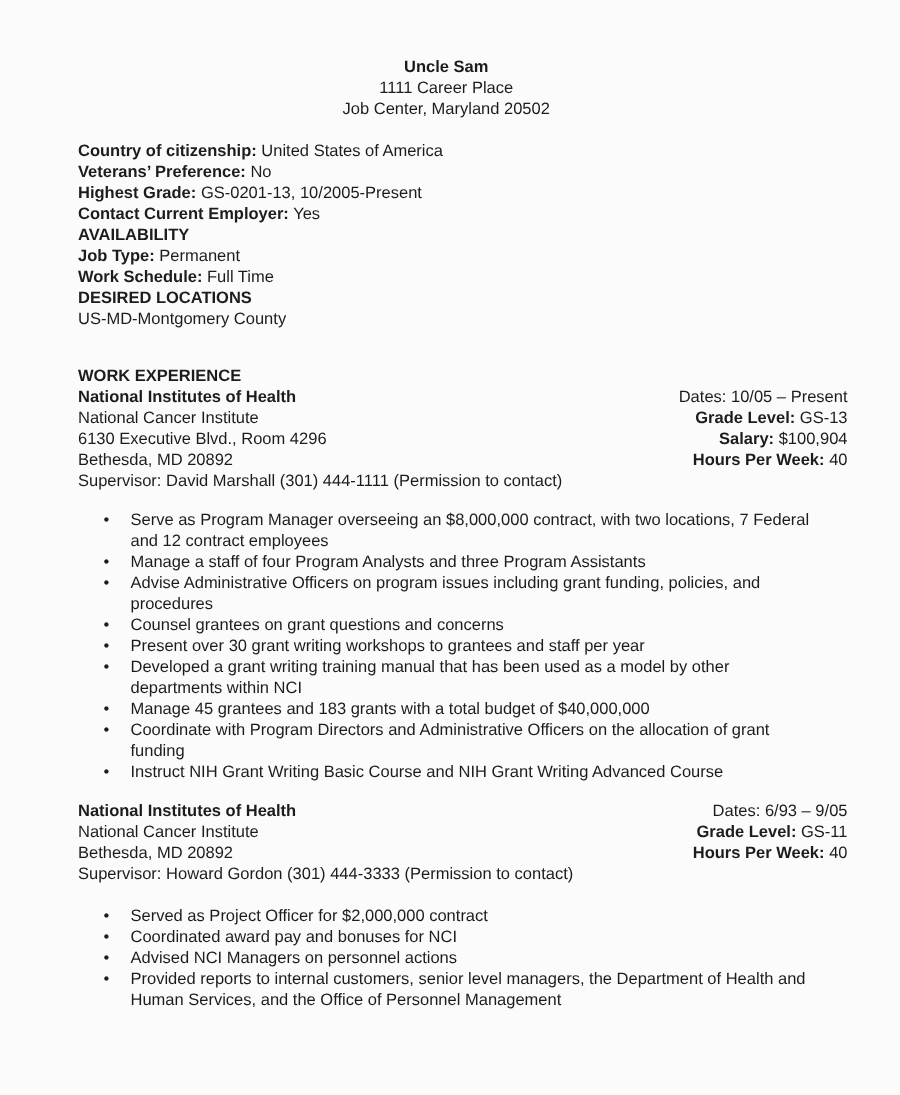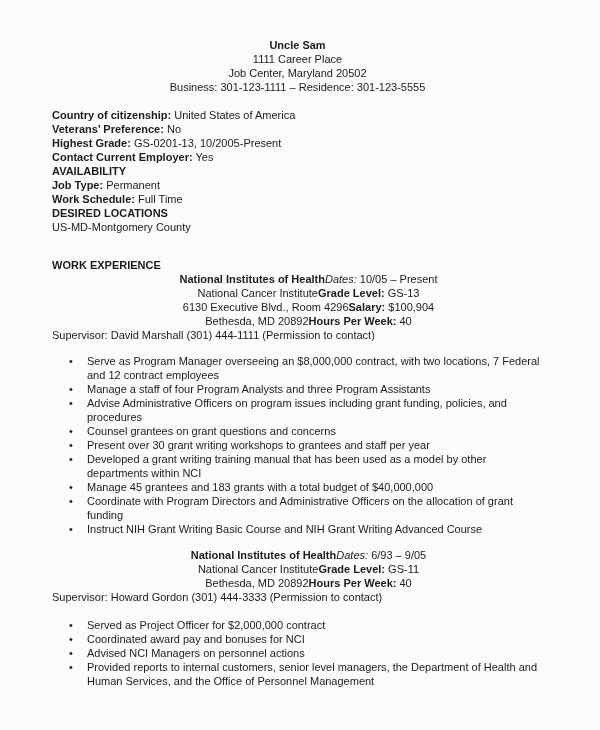--- a/index.html
+++ b/index.html
@@ -5,42 +5,41 @@
   html,body{margin:0;padding:0;background:#fbfbfb;}
   .page{
     width:600px;height:730px;box-sizing:border-box;
     background:#fbfbfb;color:#1c1c1c;
     font-family:"Liberation Sans","DejaVu Sans",sans-serif;
     font-size:11px;line-height:14px;
     padding:38px 35px 0 52px;
     overflow:hidden;
   }
   .bold{font-weight:bold;}
-  .it{font-style:italic;}
+  .it{}
   .doc-header{text-align:center;padding-right:22px;}
   .profile{margin-top:14px;}
   .work{margin-top:24px;}
-  .row{display:flex;justify-content:center;}
+  .row{display:flex;justify-content:space-between;}
   .row .right{text-align:right;white-space:nowrap;}
   .job2{margin-top:12px;}
   ul.bullets{list-style:none;margin:12px 0 0 0;padding:0;}
   .job2 ul.bullets{margin-top:14px;}
   ul.bullets li{position:relative;padding-left:35px;padding-right:22px;}
   ul.bullets li::before{content:"\2022";position:absolute;left:17px;top:0;}
 </style>
 </head>
 <body>
 
 <div class="page">
 
   <header class="doc-header">
     <div class="bold">Uncle Sam</div>
     <div>1111 Career Place</div>
     <div>Job Center, Maryland 20502</div>
-    <div>Business: 301-123-1111 – Residence: 301-123-5555</div>
   </header>
 
   <section class="profile">
     <div><span class="bold">Country of citizenship:</span> <span>United States of America</span></div>
     <div><span class="bold">Veterans’ Preference:</span> <span>No</span></div>
     <div><span class="bold">Highest Grade:</span> <span>GS-0201-13, 10/2005-Present</span></div>
     <div><span class="bold">Contact Current Employer:</span> <span>Yes</span></div>
     <div class="bold">AVAILABILITY</div>
     <div><span class="bold">Job Type:</span> <span>Permanent</span></div>
     <div><span class="bold">Work Schedule:</span> <span>Full Time</span></div>

